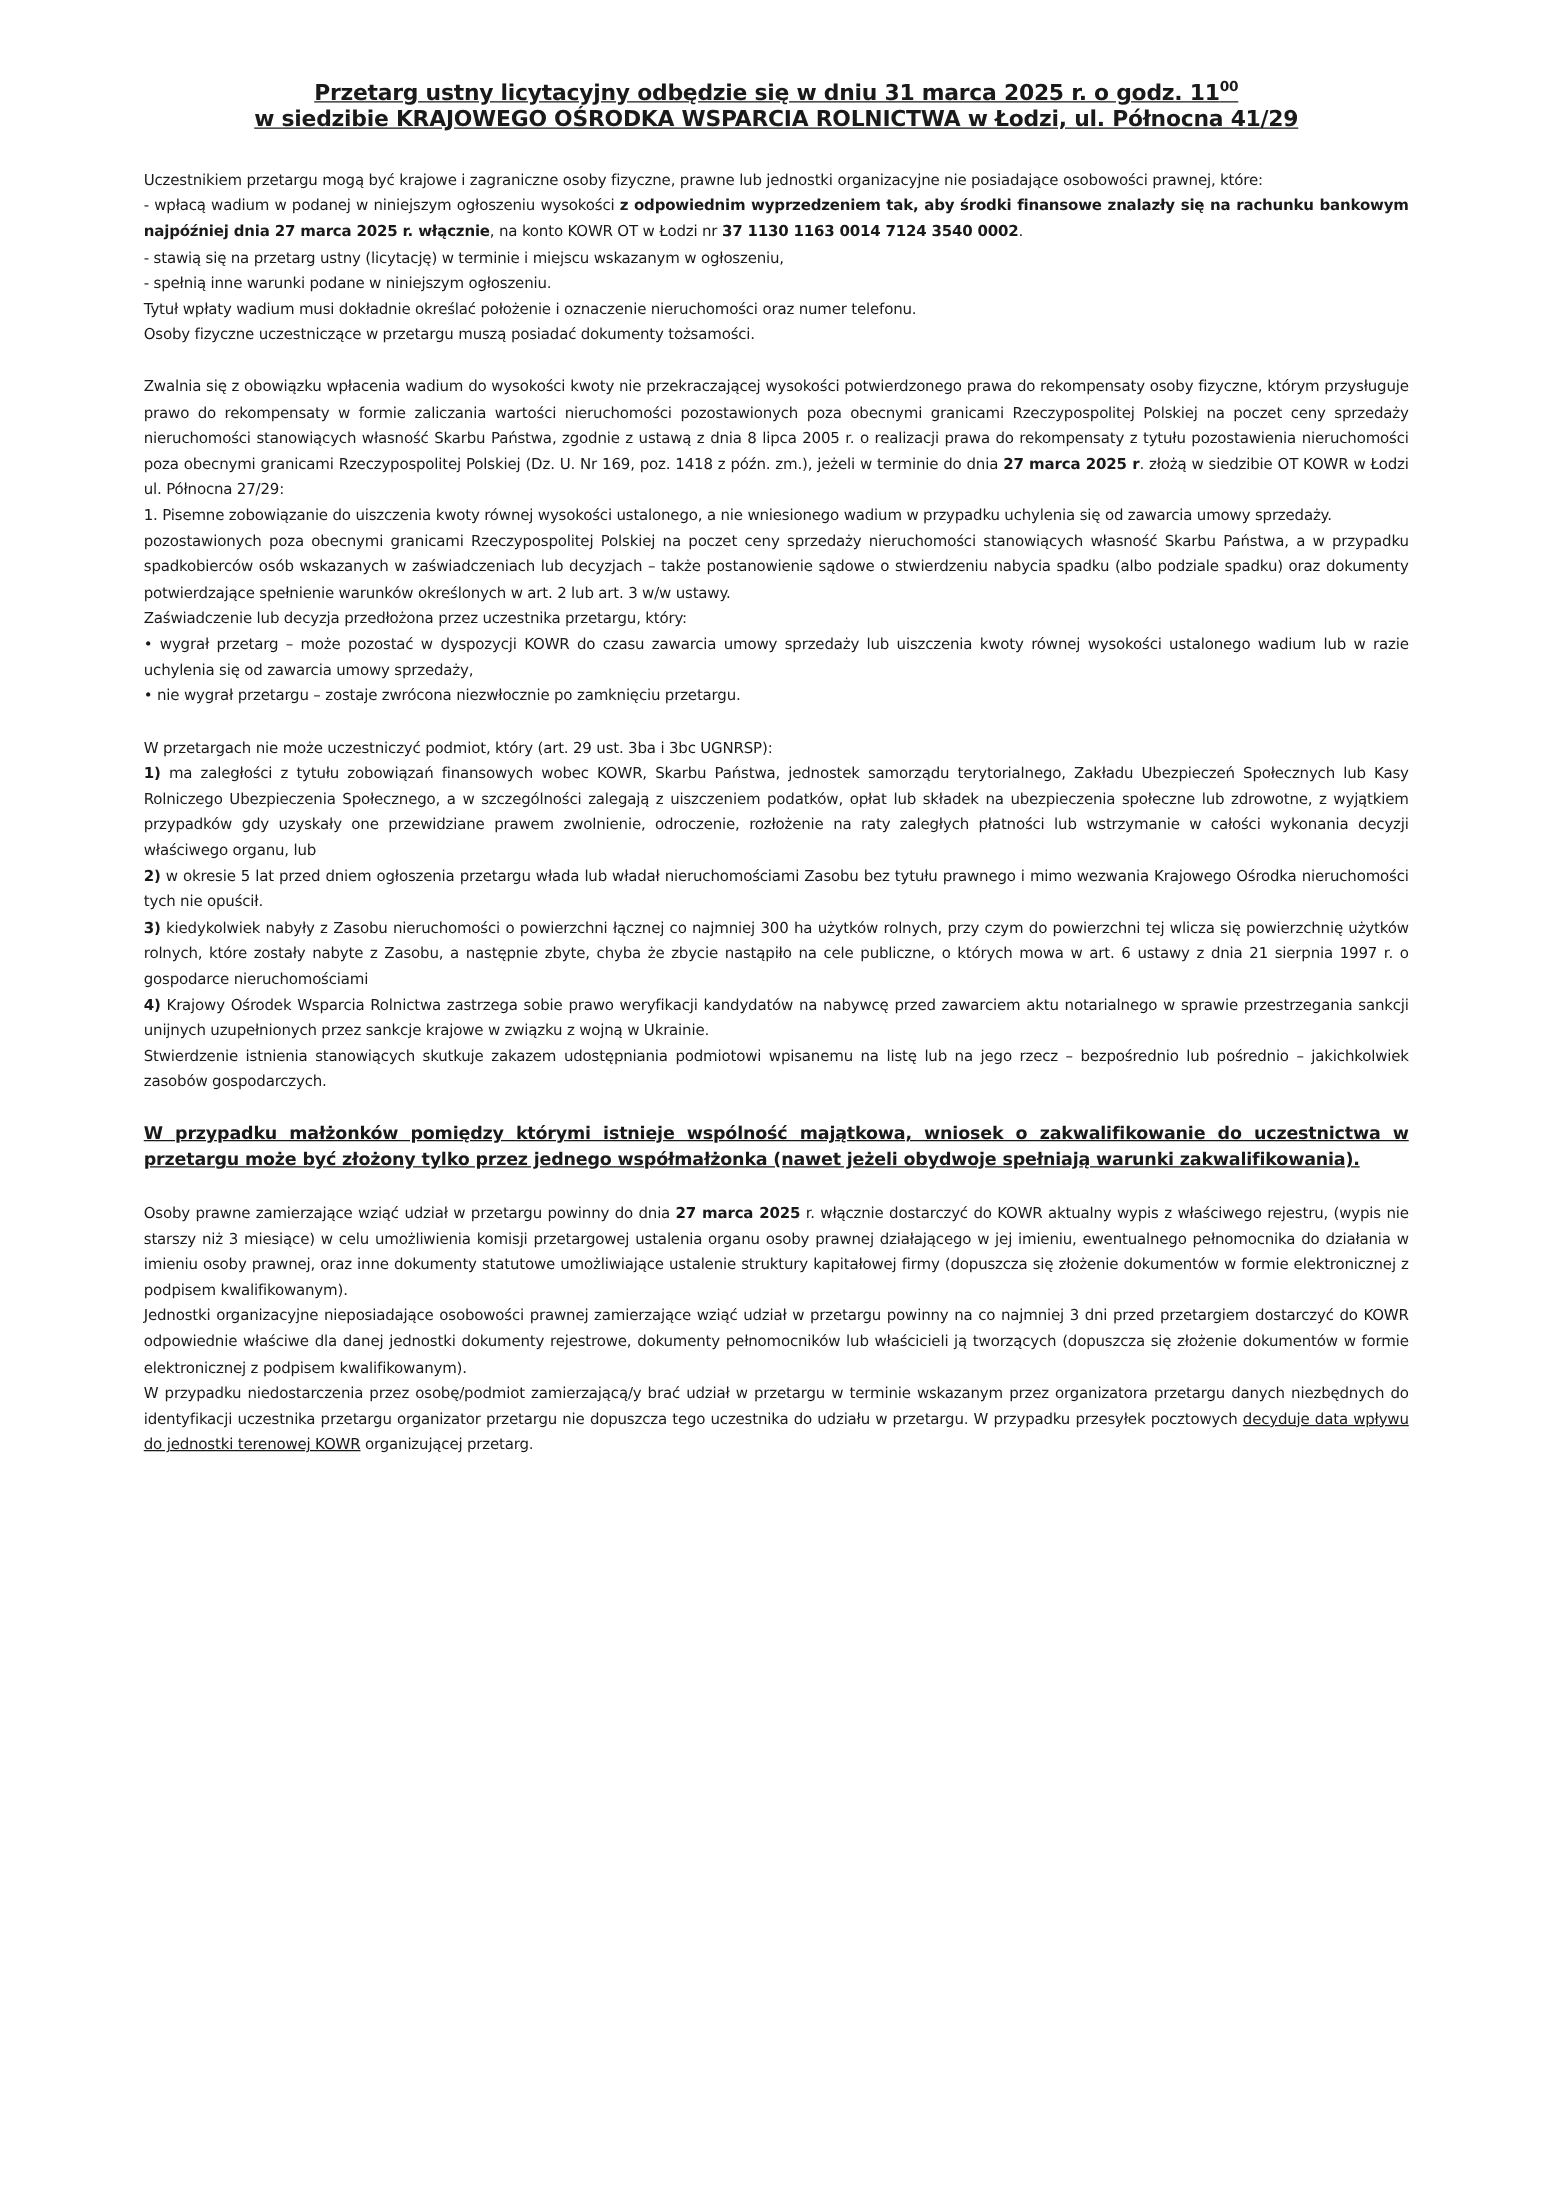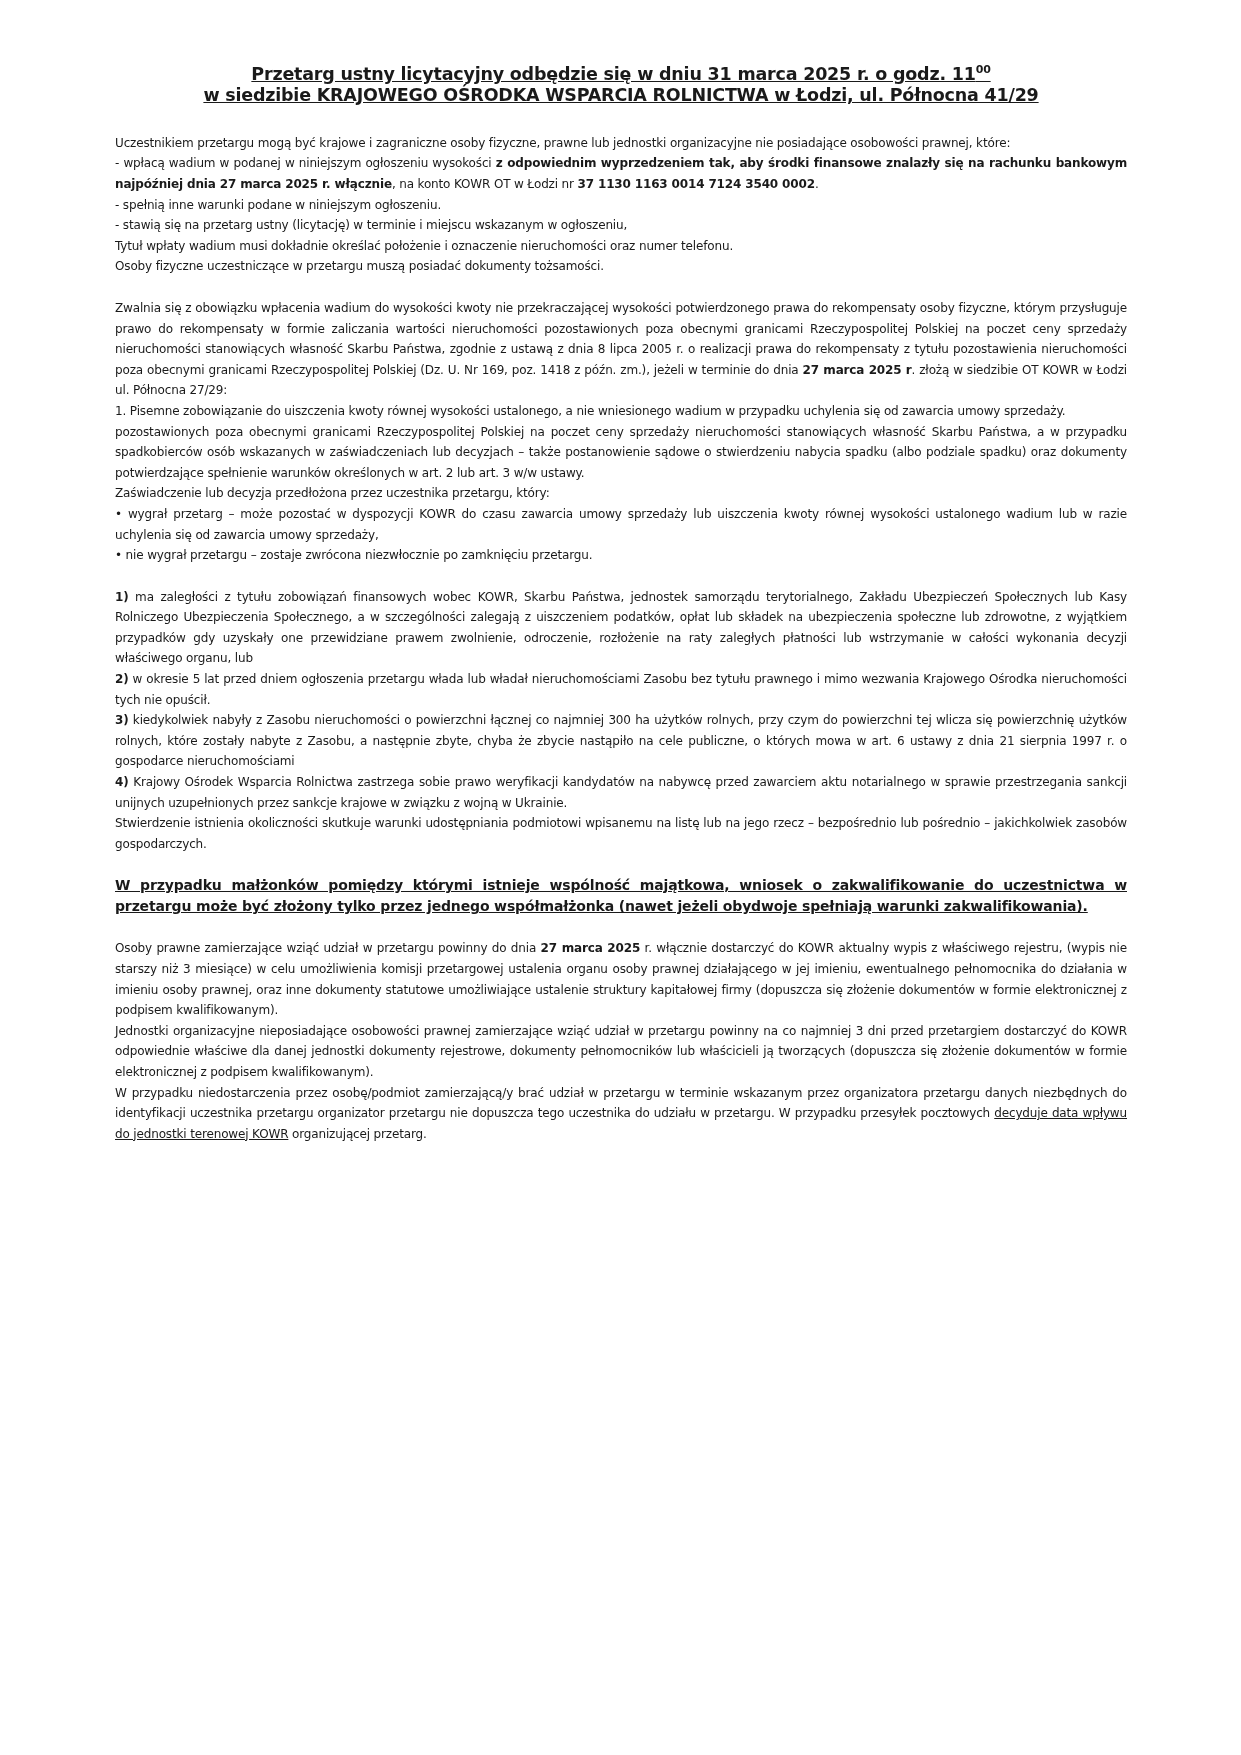--- a/index.html
+++ b/index.html
@@ -22,41 +22,42 @@
 
   <div class="header">
     <div><span>Przetarg ustny licytacyjny odbędzie się w dniu  31 marca 2025 r. o godz. 11</span><sup>00</sup></div>
     <div>w siedzibie KRAJOWEGO OŚRODKA WSPARCIA ROLNICTWA w Łodzi, ul. Północna 41/29</div>
   </div>
 
   <div style="height:27px"></div>
 
   <p class="p">Uczestnikiem przetargu mogą być krajowe i zagraniczne osoby fizyczne, prawne lub jednostki organizacyjne nie posiadające osobowości prawnej, które:</p>
   <p class="p"><span>- wpłacą wadium w podanej w niniejszym ogłoszeniu wysokości </span><b>z odpowiednim wyprzedzeniem tak, aby środki finansowe znalazły się na rachunku bankowym najpóźniej dnia 27 marca 2025 r. włącznie</b><span>, na konto KOWR OT w Łodzi nr </span><b>37 1130 1163 0014 7124 3540 0002</b><span>.</span></p>
+  <p class="p">- stawią się na przetarg ustny (licytację) w terminie i miejscu wskazanym w ogłoszeniu,</p>
   <p class="p">- spełnią inne warunki podane w niniejszym ogłoszeniu.</p>
-  <p class="p">- stawią się na przetarg ustny (licytację) w terminie i miejscu wskazanym w ogłoszeniu,</p>
   <p class="p">Tytuł wpłaty wadium musi dokładnie określać położenie i oznaczenie nieruchomości oraz numer telefonu.</p>
   <p class="p">Osoby fizyczne uczestniczące w przetargu muszą posiadać dokumenty tożsamości.</p>
 
   <div class="gap"></div>
 
   <p class="p"><span>Zwalnia się z obowiązku wpłacenia wadium do wysokości kwoty nie przekraczającej wysokości potwierdzonego prawa do rekompensaty osoby fizyczne, którym przysługuje prawo do rekompensaty w formie zaliczania wartości nieruchomości pozostawionych poza obecnymi granicami Rzeczypospolitej Polskiej na poczet ceny sprzedaży nieruchomości stanowiących własność Skarbu Państwa, zgodnie z ustawą z dnia 8 lipca 2005 r. o realizacji prawa do rekompensaty z tytułu pozostawienia nieruchomości poza obecnymi granicami Rzeczypospolitej Polskiej (Dz. U. Nr 169, poz. 1418 z późn. zm.), jeżeli w terminie do dnia </span><b>27 marca 2025 r</b><span>. złożą w siedzibie OT KOWR w Łodzi ul. Północna 27/29:</span></p>
   <p class="p">1. Pisemne zobowiązanie do uiszczenia kwoty równej wysokości ustalonego, a nie wniesionego wadium w przypadku uchylenia się od zawarcia umowy sprzedaży.</p>
   <p class="p">pozostawionych poza obecnymi granicami Rzeczypospolitej Polskiej na poczet ceny sprzedaży nieruchomości stanowiących własność Skarbu Państwa, a w przypadku spadkobierców osób wskazanych w zaświadczeniach lub decyzjach – także postanowienie sądowe o stwierdzeniu nabycia spadku (albo podziale spadku) oraz dokumenty potwierdzające spełnienie warunków określonych w art. 2 lub art. 3 w/w ustawy.</p>
   <p class="p">Zaświadczenie lub decyzja przedłożona przez uczestnika przetargu, który:</p>
   <p class="p">• wygrał przetarg – może pozostać w dyspozycji KOWR do czasu zawarcia umowy sprzedaży lub uiszczenia kwoty równej wysokości ustalonego wadium lub w razie uchylenia się od zawarcia umowy sprzedaży,</p>
   <p class="p">• nie wygrał przetargu – zostaje zwrócona niezwłocznie po zamknięciu przetargu.</p>
 
   <div class="gap"></div>
 
+  <p class="p">W przetargach nie może uczestniczyć podmiot, który (art. 29 ust. 3ba i 3bc UGNRSP):</p>
   <p class="p"><b>1)</b><span> ma zaległości z tytułu zobowiązań finansowych wobec KOWR, Skarbu Państwa, jednostek samorządu terytorialnego, Zakładu Ubezpieczeń Społecznych lub Kasy Rolniczego Ubezpieczenia Społecznego, a w szczególności zalegają z uiszczeniem podatków, opłat lub składek na ubezpieczenia społeczne lub zdrowotne, z wyjątkiem przypadków gdy uzyskały one przewidziane prawem zwolnienie, odroczenie, rozłożenie na raty zaległych płatności lub wstrzymanie w całości wykonania decyzji właściwego organu, lub</span></p>
   <p class="p"><b>2)</b><span> w okresie 5 lat przed dniem ogłoszenia przetargu włada lub władał nieruchomościami Zasobu bez tytułu prawnego i mimo wezwania Krajowego Ośrodka nieruchomości tych nie opuścił.</span></p>
   <p class="p"><b>3)</b><span> kiedykolwiek nabyły z Zasobu nieruchomości o powierzchni łącznej co najmniej 300 ha użytków rolnych, przy czym do powierzchni tej wlicza się powierzchnię użytków rolnych, które zostały nabyte z Zasobu, a następnie zbyte, chyba że zbycie nastąpiło na cele publiczne, o których mowa w art. 6 ustawy z dnia 21 sierpnia 1997 r. o gospodarce nieruchomościami</span></p>
   <p class="p"><b>4)</b><span> Krajowy Ośrodek Wsparcia Rolnictwa zastrzega sobie prawo weryfikacji kandydatów na nabywcę przed zawarciem aktu notarialnego w sprawie przestrzegania sankcji unijnych uzupełnionych przez sankcje krajowe w związku z wojną w Ukrainie.</span></p>
-  <p class="p">Stwierdzenie istnienia okoliczności skutkuje warunki udostępniania podmiotowi wpisanemu na listę lub na jego rzecz – bezpośrednio lub pośrednio – jakichkolwiek zasobów gospodarczych.</p>
+  <p class="p">Stwierdzenie istnienia stanowiących skutkuje zakazem udostępniania podmiotowi wpisanemu na listę lub na jego rzecz – bezpośrednio lub pośrednio – jakichkolwiek zasobów gospodarczych.</p>
 
   <div class="gap"></div>
 
   <p class="p bold-ul" style="font-size:14px;line-height:21px">W przypadku małżonków pomiędzy którymi istnieje wspólność majątkowa, wniosek o zakwalifikowanie do uczestnictwa w przetargu może być złożony tylko przez jednego współmałżonka (nawet jeżeli obydwoje spełniają warunki zakwalifikowania).</p>
 
   <div class="gap"></div>
 
   <p class="p"><span>Osoby prawne zamierzające wziąć udział w przetargu powinny do dnia </span><b>27 marca 2025</b><span> r. włącznie dostarczyć do KOWR aktualny wypis z właściwego rejestru, (wypis nie starszy niż 3 miesiące) w celu umożliwienia komisji przetargowej ustalenia organu osoby prawnej działającego w jej imieniu, ewentualnego pełnomocnika do działania w imieniu osoby prawnej, oraz inne dokumenty statutowe umożliwiające ustalenie struktury kapitałowej firmy (dopuszcza się złożenie dokumentów w formie elektronicznej z podpisem kwalifikowanym).</span></p>
   <p class="p">Jednostki organizacyjne nieposiadające osobowości prawnej zamierzające wziąć udział w przetargu powinny na co najmniej 3 dni przed przetargiem dostarczyć do KOWR odpowiednie właściwe dla danej jednostki dokumenty rejestrowe, dokumenty pełnomocników lub właścicieli ją tworzących (dopuszcza się złożenie dokumentów w formie elektronicznej z podpisem kwalifikowanym).</p>
   <p class="p"><span>W przypadku niedostarczenia przez osobę/podmiot zamierzającą/y brać udział w przetargu w terminie wskazanym przez organizatora przetargu danych niezbędnych do identyfikacji uczestnika przetargu organizator przetargu nie dopuszcza tego uczestnika do udziału w przetargu. W przypadku przesyłek pocztowych </span><span class="ul">decyduje data wpływu do jednostki terenowej KOWR</span><span> organizującej przetarg.</span></p>

